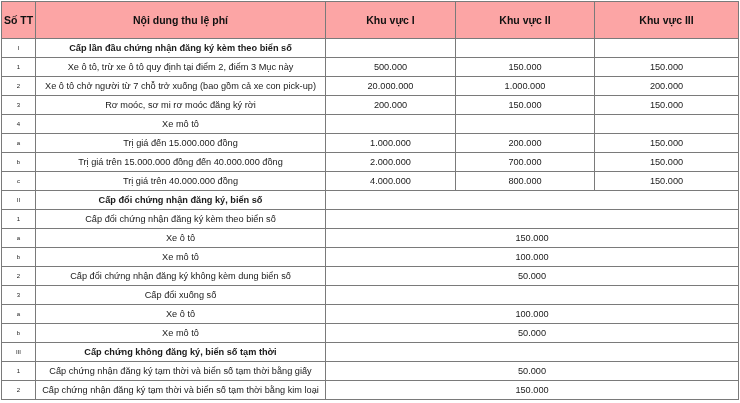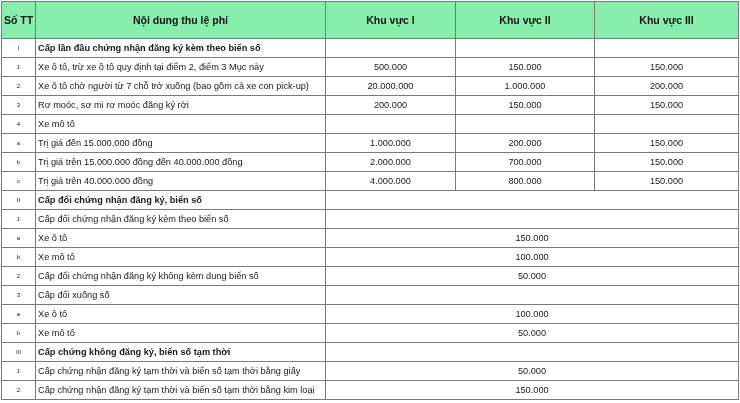--- a/index.html
+++ b/index.html
@@ -14,29 +14,29 @@
   }
   table.fees td, table.fees th {
     border: 1px solid #7a7a7a;
     padding: 0 2px;
     height: 18px;
     line-height: 18px;
     white-space: nowrap;
     overflow: hidden;
   }
   table.fees thead th {
-    background: #86efac;
+    background: #fca5a5;
     height: 36px;
     font-weight: bold;
     font-size: 10.5px;
     text-align: center;
     color: #111;
   }
   td.stt { text-align: center; font-size: 6px; }
-  td.content { text-align: left; padding-left: 2px; }
+  td.content { text-align: center; padding-left: 2px; }
   td.val { text-align: center; }
   tr.section td.content { font-weight: bold; }
 </style>
 </head>
 <body>
 
 <table class="fees">
   <colgroup>
     <col style="width:34px">
     <col style="width:290px">

